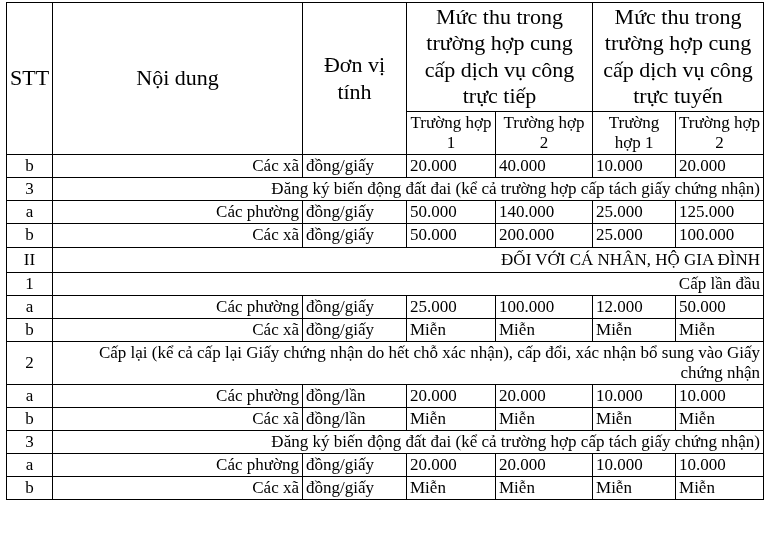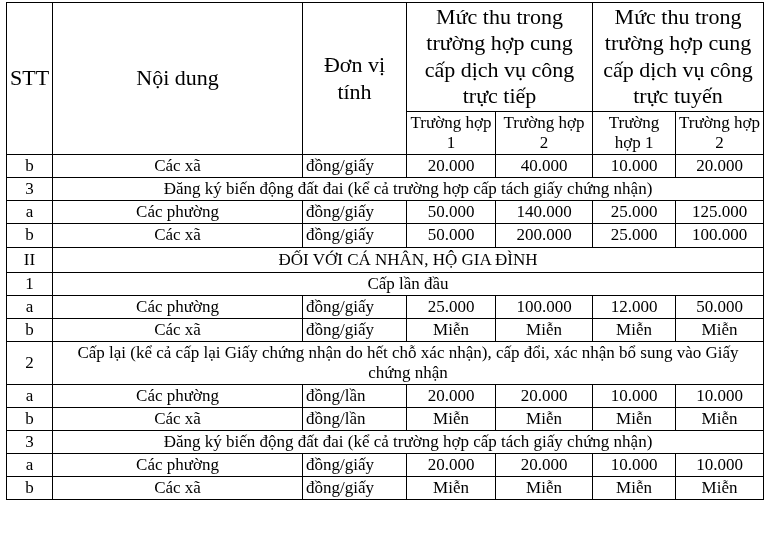--- a/index.html
+++ b/index.html
@@ -55,27 +55,27 @@
     font-weight: bold;
     font-size: 17px;
     line-height: 1.2;
     padding: 3px 2px;
     margin-top: 23px;
   }
   .cell-stt {
     text-align: center;
   }
   .cell-text {
-    text-align: center;
+    text-align: right;
     padding-left: 4px;
   }
   .cell-unit {
   }
   .cell-num {
-    text-align: center;
+    text-align: left;
   }
   .row-section td {
     font-weight: bold;
   }
   .bold { font-weight: bold; }
   .tall { height: 25px; }
 </style>
 </head>
 <body>
 

